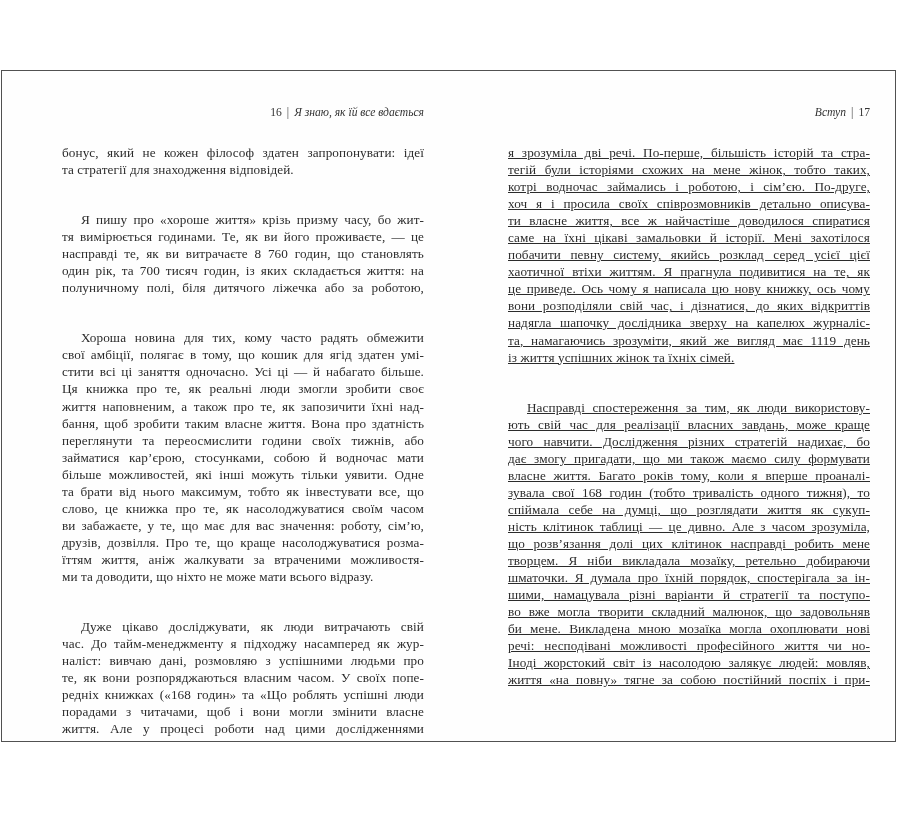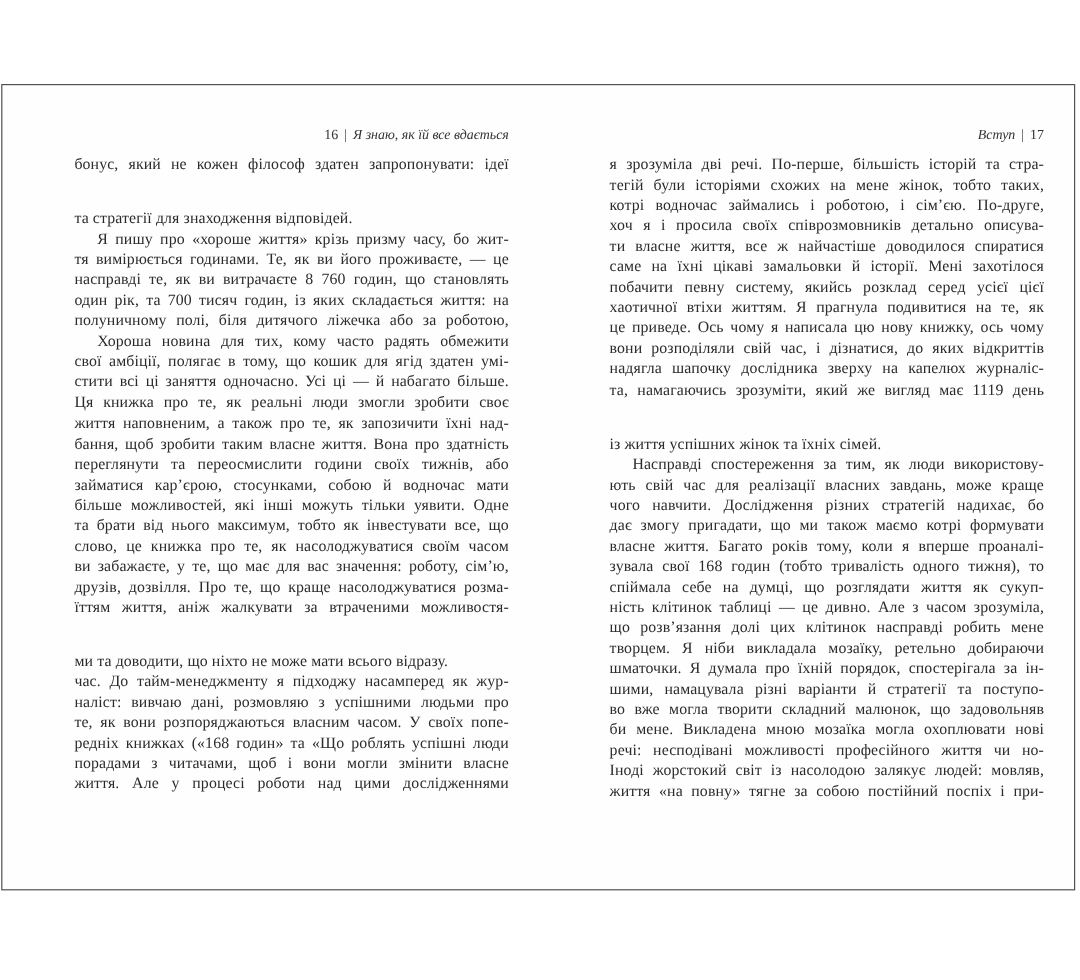--- a/index.html
+++ b/index.html
@@ -32,37 +32,37 @@
     line-height: 14px;
     color: #333333;
     white-space: nowrap;
   }
   .running-header.left  { left: 62px;  text-align: right; }
   .running-header.right { left: 508px; text-align: right; }
   .running-header .title { font-style: italic; }
   .running-header .sep { margin: 0 5px; color: #444444; }
   .page-body {
     position: absolute;
-    top: 128px;
+    top: 144px;
     width: 362px;
     overflow: visible;
   }
   .page-body.left  { left: 62px; }
-  .page-body.right { left: 508px; }
+  .page-body.right { left: 508px; text-decoration: underline; }
   .line {
     font-size: 13.2px;
     line-height: 17.05px;
     height: 17.05px;
     text-align: justify;
     text-align-last: justify;
     white-space: nowrap;
     letter-spacing: 0.1px;
   }
-  .line.indent { padding-left: 19px; }
-  .line.lastline { text-align-last: left; margin-top: 28px; }
+  .line.indent { padding-left: 19px; margin-top: 33px; }
+  .line.lastline { text-align-last: left; }
 </style>
 </head>
 <body>
 
 <div class="book-frame"></div>
 
 <div class="running-header left">
   <span>16</span><span class="sep">|</span><span class="title">Я знаю, як їй все вдається</span>
 </div>
 
@@ -86,20 +86,21 @@
     <div class="line">бання, щоб зробити таким власне життя. Вона про здатність</div>
     <div class="line">переглянути та переосмислити години своїх тижнів, або</div>
     <div class="line">займатися кар’єрою, стосунками, собою й водночас мати</div>
     <div class="line">більше можливостей, які інші можуть тільки уявити. Одне</div>
     <div class="line">та брати від нього максимум, тобто як інвестувати все, що</div>
     <div class="line">слово, це книжка про те, як насолоджуватися своїм часом</div>
     <div class="line">ви забажаєте, у те, що має для вас значення: роботу, сім’ю,</div>
     <div class="line">друзів, дозвілля. Про те, що краще насолоджуватися розма-</div>
     <div class="line">їттям життя, аніж жалкувати за втраченими можливостя-</div>
     <div class="line lastline">ми та доводити, що ніхто не може мати всього відразу.</div>
+    <div class="line indent">Дуже цікаво досліджувати, як люди витрачають свій</div>
     <div class="line">час. До тайм-менеджменту я підходжу насамперед як жур-</div>
     <div class="line">наліст: вивчаю дані, розмовляю з успішними людьми про</div>
     <div class="line">те, як вони розпоряджаються власним часом. У своїх попе-</div>
     <div class="line">редніх книжках («168 годин» та «Що роблять успішні люди</div>
     <div class="line">порадами з читачами, щоб і вони могли змінити власне</div>
     <div class="line">життя. Але у процесі роботи над цими дослідженнями</div>
   </div>
 <div class="page-body right">
     <div class="line">я зрозуміла дві речі. По-перше, більшість історій та стра-</div>
     <div class="line">тегій були історіями схожих на мене жінок, тобто таких,</div>
@@ -110,21 +111,21 @@
     <div class="line">побачити певну систему, якийсь розклад серед усієї цієї</div>
     <div class="line">хаотичної втіхи життям. Я прагнула подивитися на те, як</div>
     <div class="line">це приведе. Ось чому я написала цю нову книжку, ось чому</div>
     <div class="line">вони розподіляли свій час, і дізнатися, до яких відкриттів</div>
     <div class="line">надягла шапочку дослідника зверху на капелюх журналіс-</div>
     <div class="line">та, намагаючись зрозуміти, який же вигляд має 1119 день</div>
     <div class="line lastline">із життя успішних жінок та їхніх сімей.</div>
     <div class="line indent">Насправді спостереження за тим, як люди використову-</div>
     <div class="line">ють свій час для реалізації власних завдань, може краще</div>
     <div class="line">чого навчити. Дослідження різних стратегій надихає, бо</div>
-    <div class="line">дає змогу пригадати, що ми також маємо котрі формувати</div>
+    <div class="line">дає змогу пригадати, що ми також маємо силу формувати</div>
     <div class="line">власне життя. Багато років тому, коли я вперше проаналі-</div>
     <div class="line">зувала свої 168 годин (тобто тривалість одного тижня), то</div>
     <div class="line">спіймала себе на думці, що розглядати життя як сукуп-</div>
     <div class="line">ність клітинок таблиці — це дивно. Але з часом зрозуміла,</div>
     <div class="line">що розв’язання долі цих клітинок насправді робить мене</div>
     <div class="line">творцем. Я ніби викладала мозаїку, ретельно добираючи</div>
     <div class="line">шматочки. Я думала про їхній порядок, спостерігала за ін-</div>
     <div class="line">шими, намацувала різні варіанти й стратегії та поступо-</div>
     <div class="line">во вже могла творити складний малюнок, що задовольняв</div>
     <div class="line">би мене. Викладена мною мозаїка могла охоплювати нові</div>

